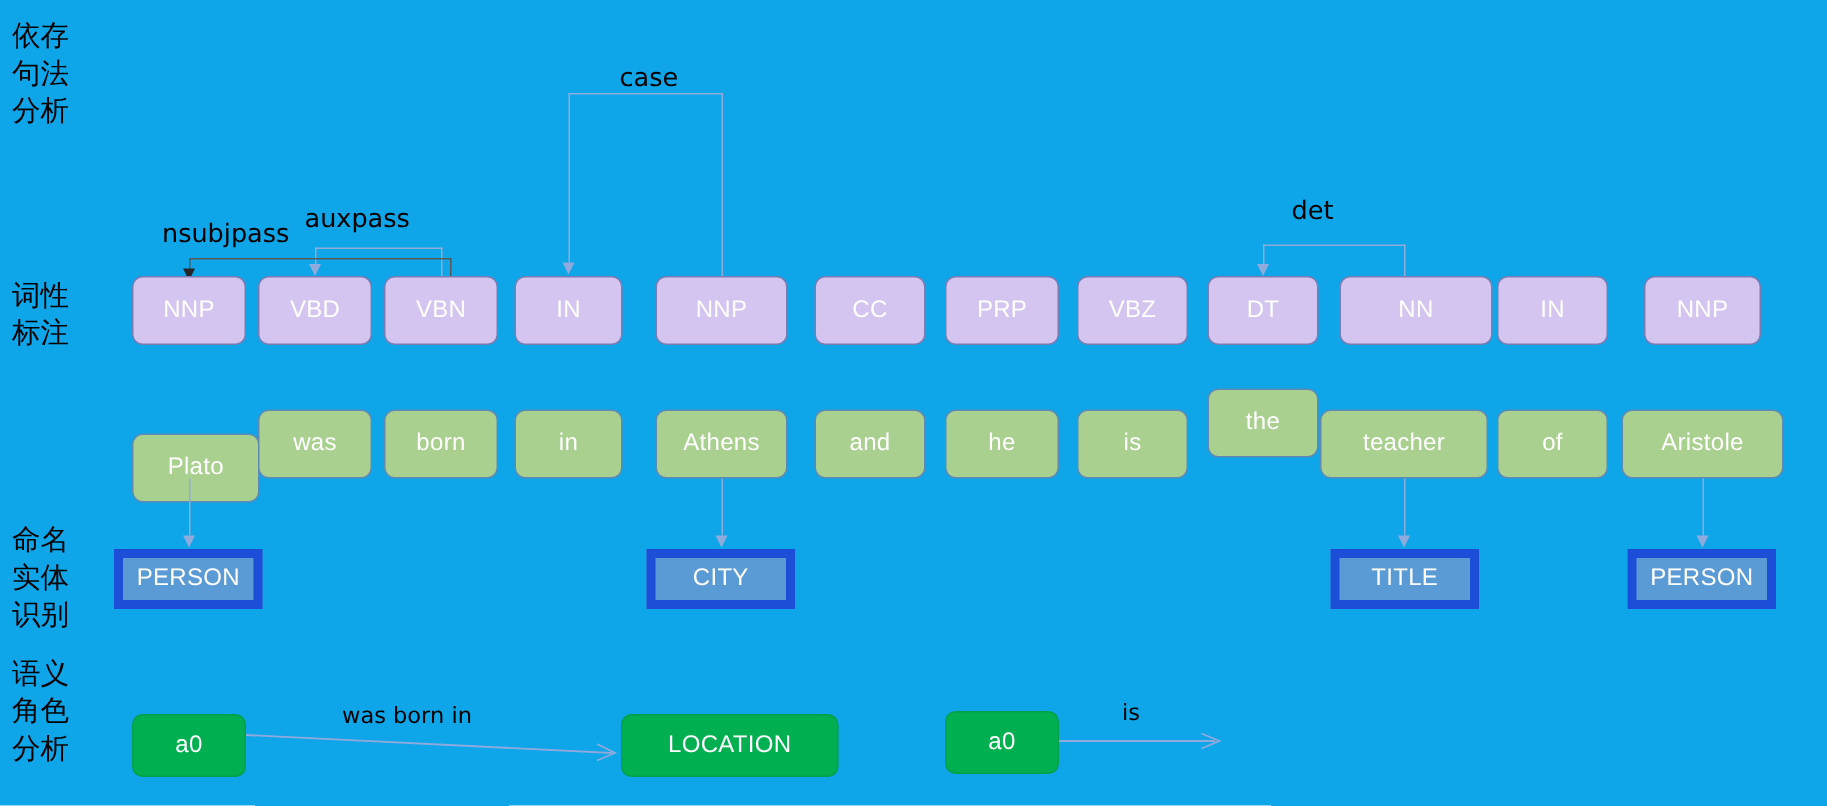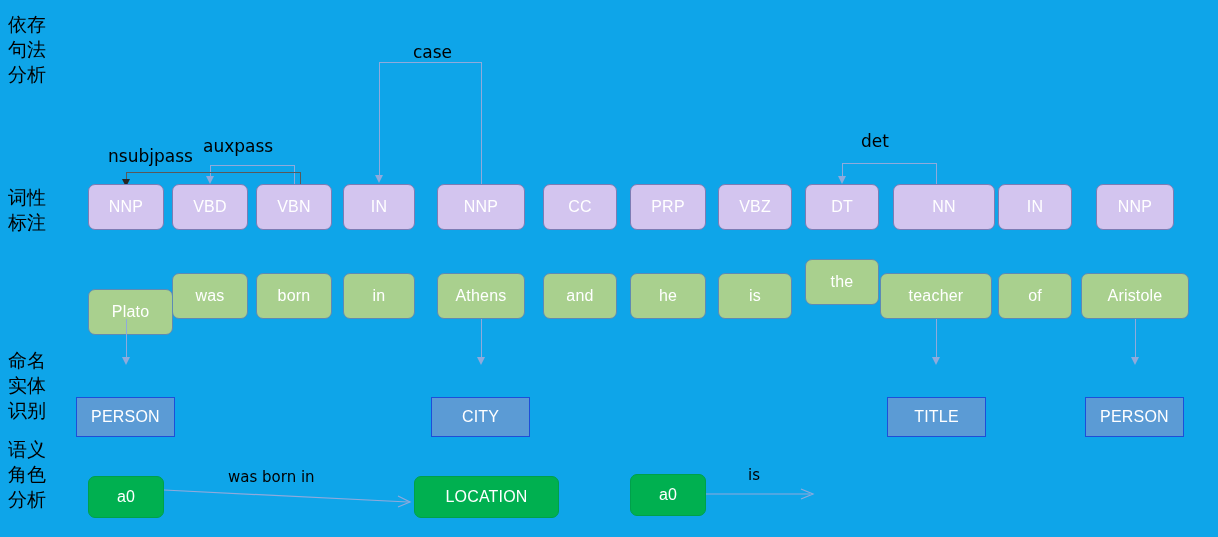--- a/index.html
+++ b/index.html
@@ -46,24 +46,23 @@
     height: 46px;
   }
   .word-box {
     background: #A9D08E;
     border: 1px solid #5E8AB4;
     border-radius: 7px;
     height: 46px;
   }
   .ner-box {
     background: #5B9BD5;
-    border: 1px solid #1d4ed8;
+    border: 6px solid #1d4ed8;
     border-radius: 0px;
     height: 40px;
-    margin-top: 31px;
   }
   .srl-box {
     background: #00B050;
     border: 1px solid #00A04A;
     border-radius: 7px;
     height: 42px;
   }
   
   .seg {
     position: absolute;

